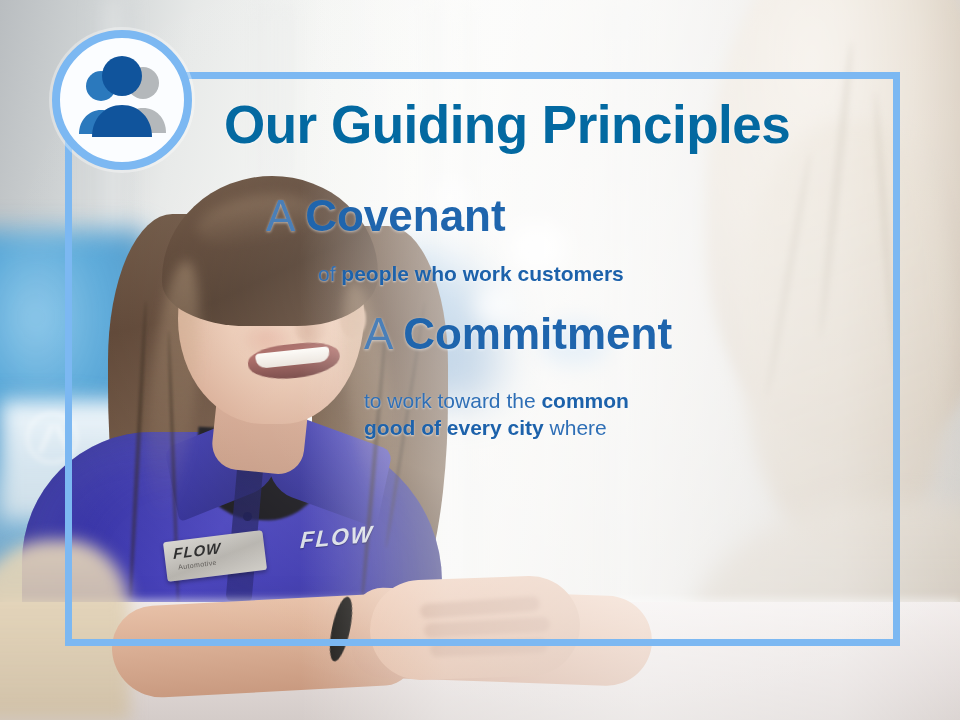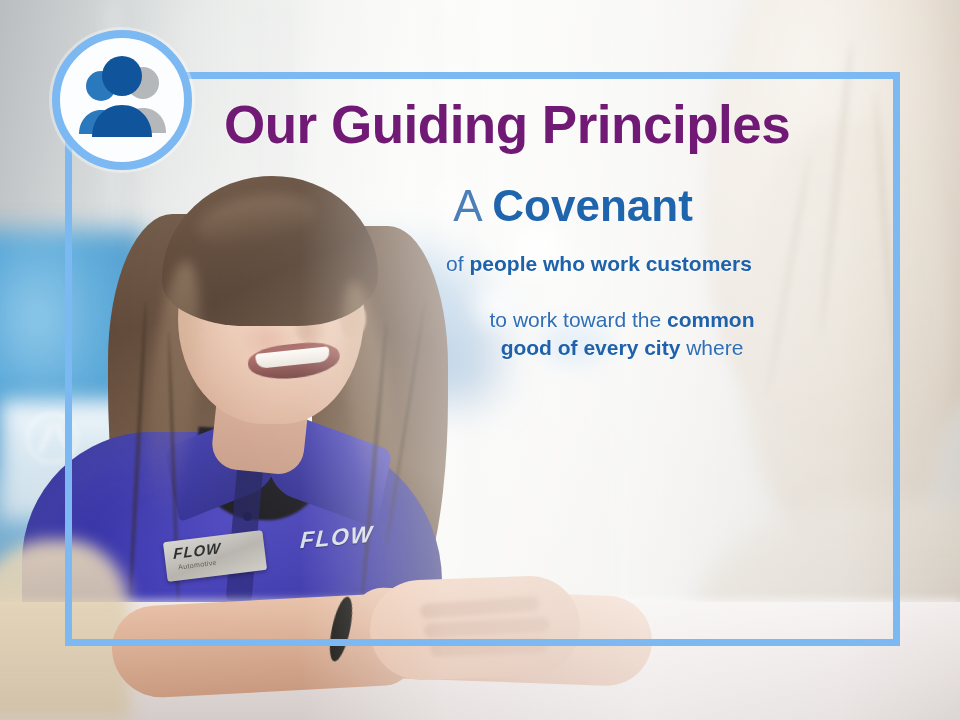--- a/index.html
+++ b/index.html
@@ -488,30 +488,30 @@
   }
   .people-icon { position: absolute; left: 0; top: 0; width: 124px; height: 124px; }
 
   
   .headline {
     position: absolute;
     left: 224px; top: 94px;
     font-size: 53px;
     font-weight: 700;
     letter-spacing: -.5px;
-    color: #701a75;
+    color: #0369a1;
     white-space: nowrap;
     text-shadow: 0 1px 3px rgba(255,255,255,.6);
   }
 
   .principles {
     position: absolute;
-    left: 300px; top: 182px;
+    left: 300px; top: 192px;
     width: 580px;
-    text-align: center;
+    text-align: left;
   }
   .principle { margin-bottom: 6px; }
   .p-title {
     font-size: 44px;
     line-height: 1.1;
     color: #2f6fb6;
     white-space: nowrap;
     text-shadow: 0 1px 3px rgba(255,255,255,.55);
   }
   .p-title .art { font-weight: 400; color: #4a7fb8; }
@@ -647,20 +647,24 @@
       </div>
     </div>
 
     <div class="principle pr-2">
       <div class="p-sub">
         <span>of </span><b>people who work customers</b><br>
       </div>
     </div>
 
     <div class="principle pr-3">
+      <div class="p-title">
+        <span class="art">A</span>
+        <span class="word">Commitment</span>
+      </div>
       <div class="p-sub">
         <span>to work toward the </span><b>common</b><br>
         <b>good of every city</b><span> where</span><br>
       </div>
     </div>
 
   </div>
 </div>
 
 </body></html>

